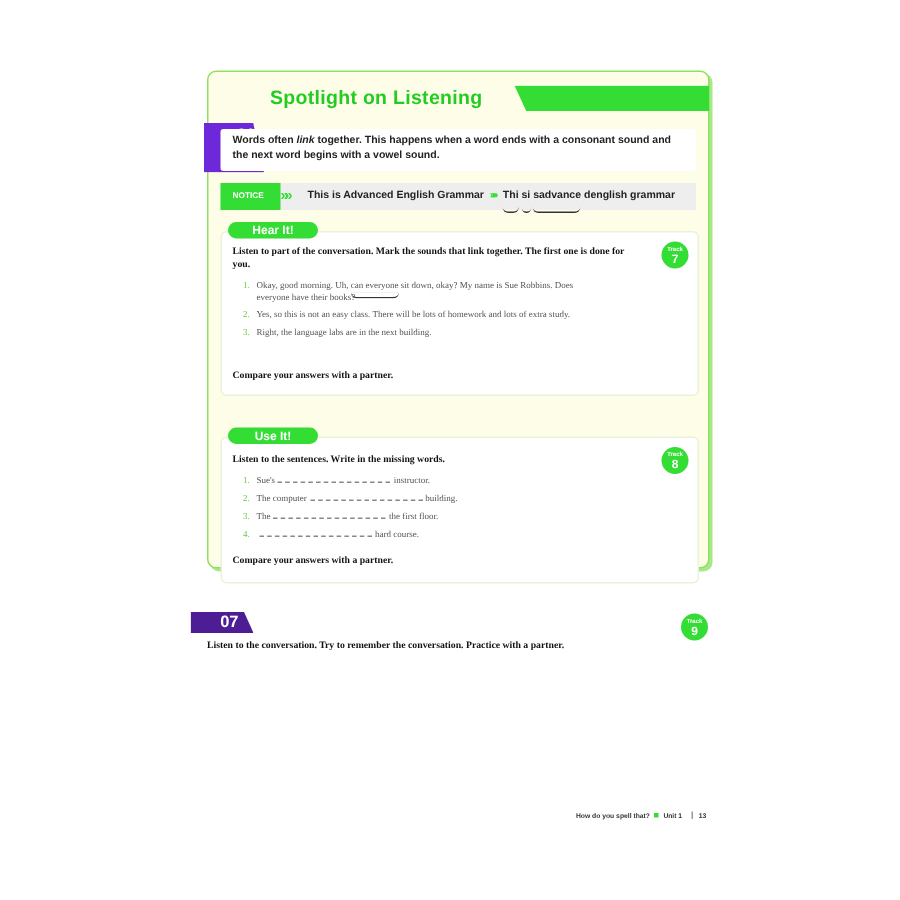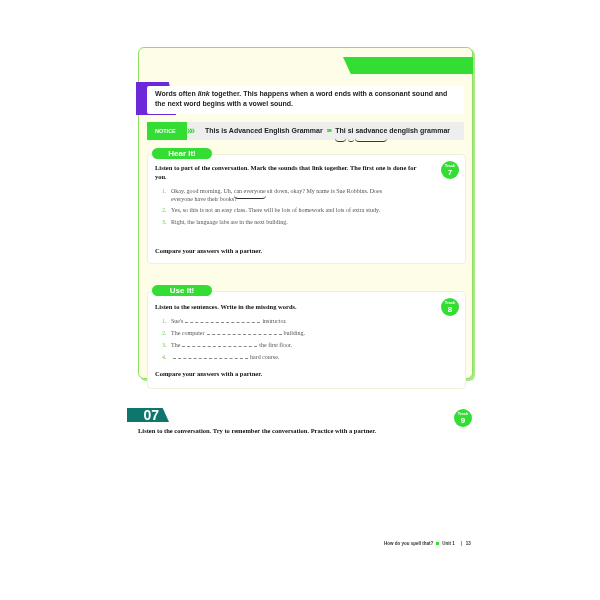--- a/index.html
+++ b/index.html
@@ -28,37 +28,38 @@
   .track .lbl { display:block; font-size:4px; line-height:5px; margin-top:2px; }
   .track .num { display:block; font-size:8px; line-height:9px; }
 
   .items { position:absolute; left:14px; font-family:"Liberation Serif", serif; font-size:6px; color:#555; line-height:12px; width:280px; }
   .item .n { color:#66cc44; display:inline-block; width:9px; }
   .item .cont { padding-left:9px; line-height:9px; display:block; margin-top:-2px; }
   .blank { display:inline-block; width:75px; border-bottom:0.7px dashed #888; height:4px; margin:0 2px; }
   .compare { position:absolute; left:7px; font-family:"Liberation Serif", serif; font-weight:bold; font-size:6.5px; color:#111; }
 
   .s7 { position:absolute; left:127px; top:408px; width:330px; height:14px; }
-  .s7-num { position:absolute; left:0; top:0; height:14px; width:42px; background:#0f766e; color:#fff; font-weight:bold; font-size:14px; line-height:14px; text-align:right; padding-right:10px; box-sizing:border-box; clip-path:polygon(0 0, 85% 0, 100% 100%, 0 100%); }
+  .s7-num { position:absolute; left:0; top:0; height:14px; width:42px; background:#4c1d95; color:#fff; font-weight:bold; font-size:11px; line-height:14px; text-align:right; padding-right:10px; box-sizing:border-box; clip-path:polygon(0 0, 85% 0, 100% 100%, 0 100%); }
   .s7-title { position:absolute; left:41px; top:-2px; color:#22cc22; font-weight:bold; font-size:11px; line-height:16px; }
   .s7-instr { position:absolute; left:138px; top:427px; font-family:"Liberation Serif", serif; font-weight:bold; font-size:6.5px; color:#111; }
   .track9 { position:absolute; left:454px; top:409px; width:18px; height:18px; }
 
   .footer { position:absolute; left:384px; top:541px; font-size:4.5px; color:#333; font-weight:bold; white-space:nowrap; }
   .footer .dot { display:inline-block; width:3px; height:3px; background:#33dd33; margin:0 3px; }
   .footer .page { margin-left:6px; padding-left:4px; border-left:0.5px solid #999; }
   .link-mark { display:inline-block; position:relative; }
   .link-mark::after { content:""; position:absolute; left:0; right:0; bottom:-2px; height:3px; border-bottom:0.8px solid #333; border-radius:0 0 4px 4px; }
 </style>
 </head>
 <body>
 
 <div class="panel">
   <div class="sec-header">
     <div class="sec-num">06</div>
+    <div class="sec-title">Spotlight on Listening</div>
     <div class="sec-bar"></div>
   </div>
 
   <div class="intro">
     <span>Words often </span><i>link</i><span> together. This happens when a word ends with a consonant sound and the next word begins with a vowel sound.</span>
   </div>
 
   <div class="notice">
     <div class="notice-tag">NOTICE</div>
     <div class="notice-chev">»»</div>

